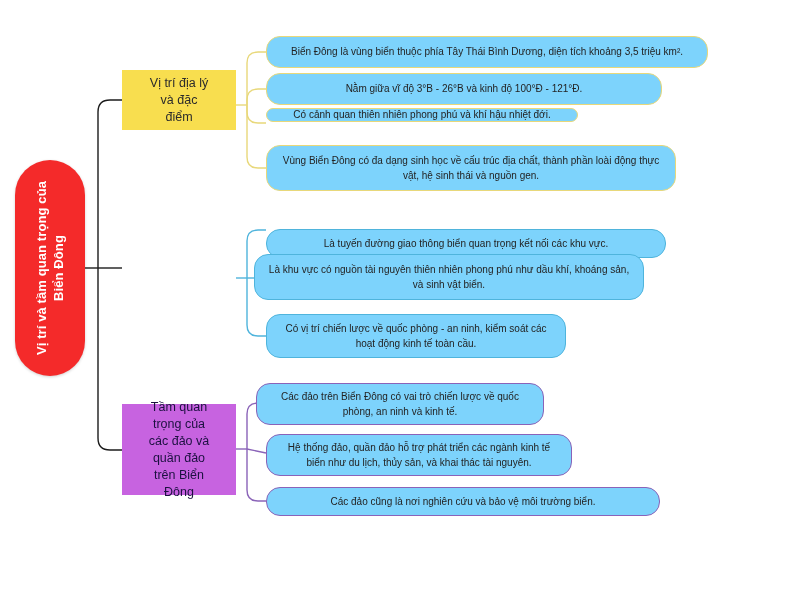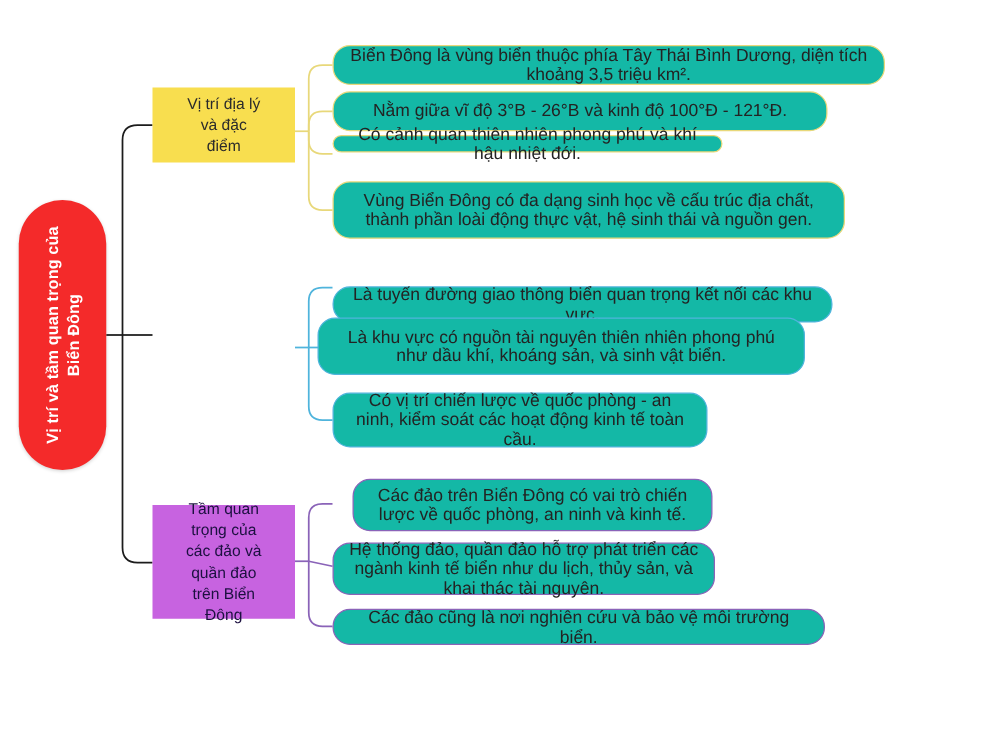--- a/index.html
+++ b/index.html
@@ -85,24 +85,24 @@
   }
 
   
   .leaf-node {
     position: absolute;
     box-sizing: border-box;
     display: flex;
     align-items: center;
     justify-content: center;
     text-align: center;
-    background: #14b8a6;
+    background: #7dd3fc;
     border-radius: 14px;
     border: 1.4px solid #cccccc;
-    font-size: 14px;
+    font-size: 10px;
     line-height: 15.5px;
     color: #232323;
     padding: 5px 12px;
     z-index: 3;
   }
   .leaf-yellow { border-color: #E8D87A; }
   .leaf-blue   { border-color: #4FB4DC; }
   .leaf-purple { border-color: #8A63B8; }
 </style>
 </head>
@@ -169,21 +169,21 @@
   </div>
 
   <div class="leaf-node leaf-blue" style="left:266px; top:314px; width:300px; height:44px;">
     <span>Có vị trí chiến lược về quốc phòng - an ninh, kiểm soát các hoạt động kinh tế toàn cầu.</span>
   </div>
 
   <div class="branch-node branch-purple" style="left:122px; top:404px; width:114px; height:91px;">
     <span>Tầm quan trọng của các đảo và quần đảo trên Biển Đông</span>
   </div>
 
-  <div class="leaf-node leaf-purple" style="left:282px; top:383px; width:288px; height:42px;">
+  <div class="leaf-node leaf-purple" style="left:256px; top:383px; width:288px; height:42px;">
     <span>Các đảo trên Biển Đông có vai trò chiến lược về quốc phòng, an ninh và kinh tế.</span>
   </div>
 
   <div class="leaf-node leaf-purple" style="left:266px; top:487px; width:394px; height:29px;">
     <span>Các đảo cũng là nơi nghiên cứu và bảo vệ môi trường biển.</span>
   </div>
 
   <div class="leaf-node leaf-purple" style="left:266px; top:434px; width:306px; height:42px;">
     <span>Hệ thống đảo, quần đảo hỗ trợ phát triển các ngành kinh tế biển như du lịch, thủy sản, và khai thác tài nguyên.</span>
   </div>

